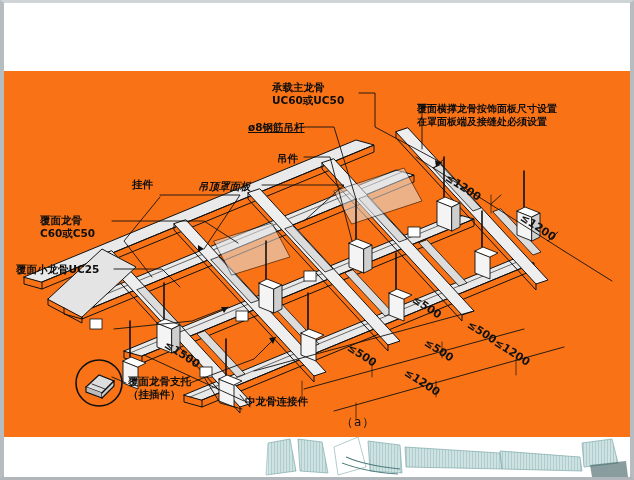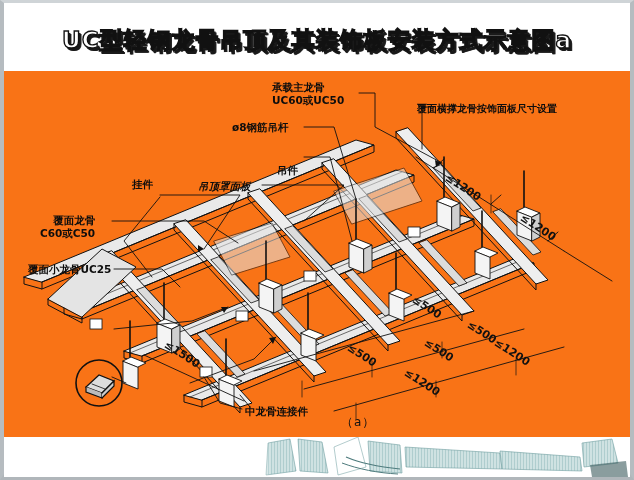--- a/index.html
+++ b/index.html
@@ -66,23 +66,20 @@
     position:absolute;left:0;top:434px;width:626px;height:40px;
     background:#ffffff;overflow:hidden;
   }
   .photo svg{position:absolute;right:0;bottom:0;}
 </style>
 </head>
 <body>
 
 <div class="slide">
 
-  <div class="title-band">
-    <div class="title-text">UC型轻钢龙骨吊顶及其装饰板安装方式示意图a</div>
-  </div>
 
   <div class="canvas">
 
     <svg width="626" height="366" viewBox="0 0 626 366">
       <defs>
         <g id="runnerCap"></g>
       </defs>
 
       <g stroke="#111" fill="none" stroke-width="1" stroke-linecap="round">
 
@@ -267,41 +264,46 @@
         </g>
 
       </g>
     </svg>
 
     <div class="lbl" style="left:268px;top:10px;">
       <span>承载主龙骨</span><br>
       <span>UC60或UC50</span>
     </div>
 
-    <div class="lbl" style="left:228px;top:50px;">ø8钢筋吊杆</div>
-
-    <div class="lbl" style="left:273px;top:81px;margin-top:12px;">吊件</div>
+    <div class="lbl" style="left:244px;top:50px;text-decoration:underline;">ø8钢筋吊杆</div>
+
+    <div class="lbl" style="left:273px;top:81px;">吊件</div>
 
     <div class="lbl" style="left:194px;top:109px;font-style:italic;">吊顶罩面板</div>
 
     <div class="lbl" style="left:128px;top:107px;">挂件</div>
 
-    <div class="lbl" style="left:36px;top:143px;text-align:right;">
+    <div class="lbl" style="left:36px;top:143px;text-align:left;">
       <span>覆面龙骨</span><br>
       <span>C60或C50</span>
     </div>
 
-    <div class="lbl" style="left:24px;top:192px;">覆面小龙骨UC25</div>
-
-
-
-    <div class="lbl" style="left:241px;top:334px;">中龙骨连接件</div>
+    <div class="lbl" style="left:12px;top:192px;">覆面小龙骨UC25</div>
+
+
+    <div class="lbl" style="left:124px;top:304px;">
+      <span>覆面龙骨支托</span><br>
+      <span>（挂插件）</span>
+    </div>
+
+    <div class="lbl" style="left:241px;top:324px;">中龙骨连接件</div>
 
     <div class="lbl sm" style="left:413px;top:31px;">
       <span>覆面横撑龙骨按饰面板尺寸设置</span><br>
+      <span>在罩面板端及接缝处必须设置</span>
     </div>
 
     <div class="dim" style="left:446px;top:100px;transform:rotate(33deg);transform-origin:0 0;">≤1200</div>
     <div class="dim" style="left:521px;top:140px;transform:rotate(33deg);transform-origin:0 0;">≤1200</div>
     <div class="dim" style="left:165px;top:267px;transform:rotate(33deg);transform-origin:0 0;">≤1500</div>
     <div class="dim" style="left:413px;top:222px;transform:rotate(33deg);transform-origin:0 0;">≤500</div>
     <div class="dim" style="left:468px;top:247px;transform:rotate(33deg);transform-origin:0 0;">≤500</div>
     <div class="dim" style="left:425px;top:265px;transform:rotate(33deg);transform-origin:0 0;">≤500</div>
     <div class="dim" style="left:495px;top:265px;transform:rotate(33deg);transform-origin:0 0;">≤1200</div>
     <div class="dim" style="left:405px;top:295px;transform:rotate(33deg);transform-origin:0 0;">≤1200</div>

